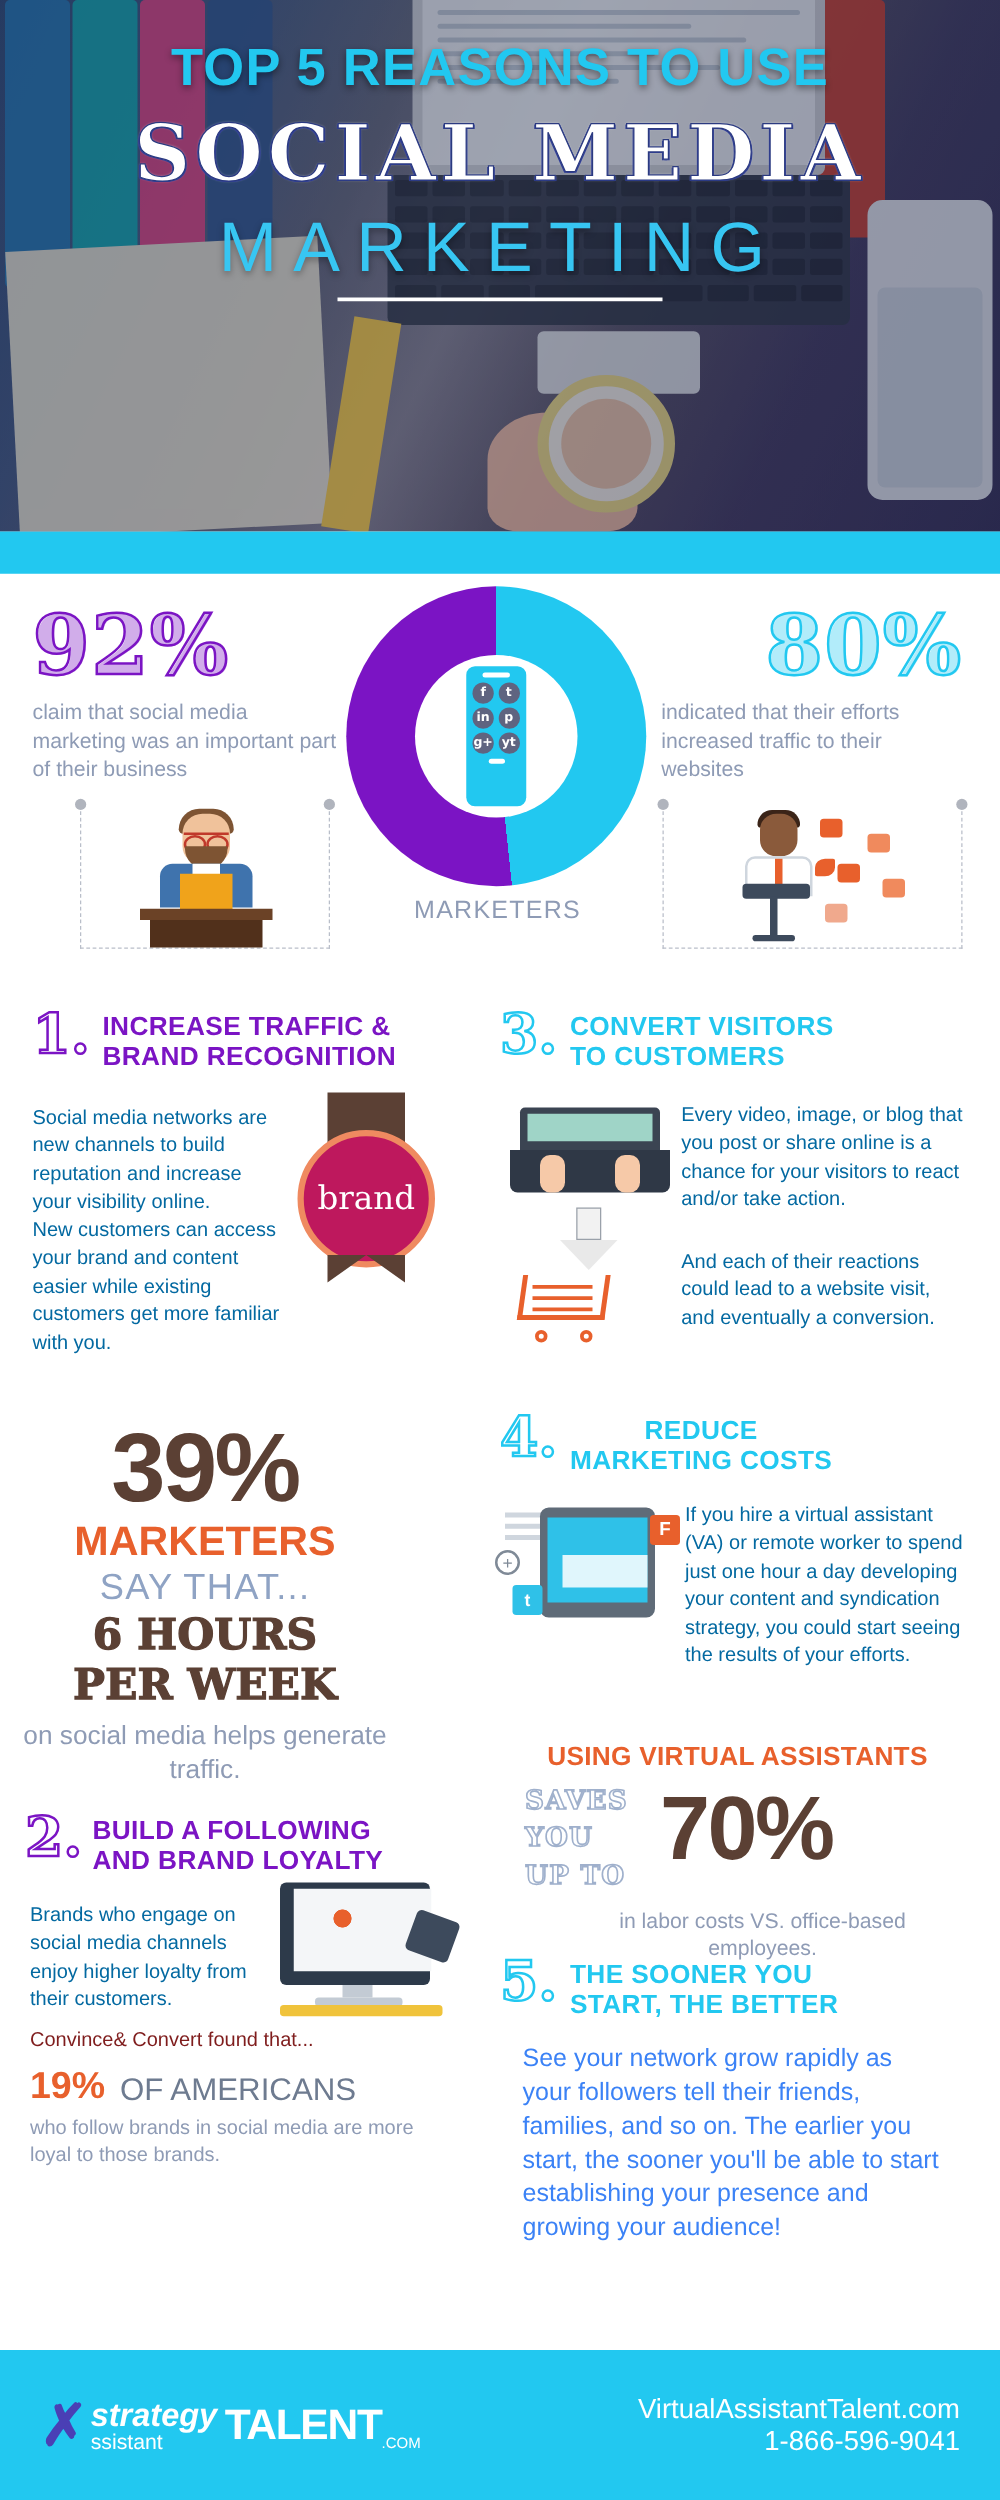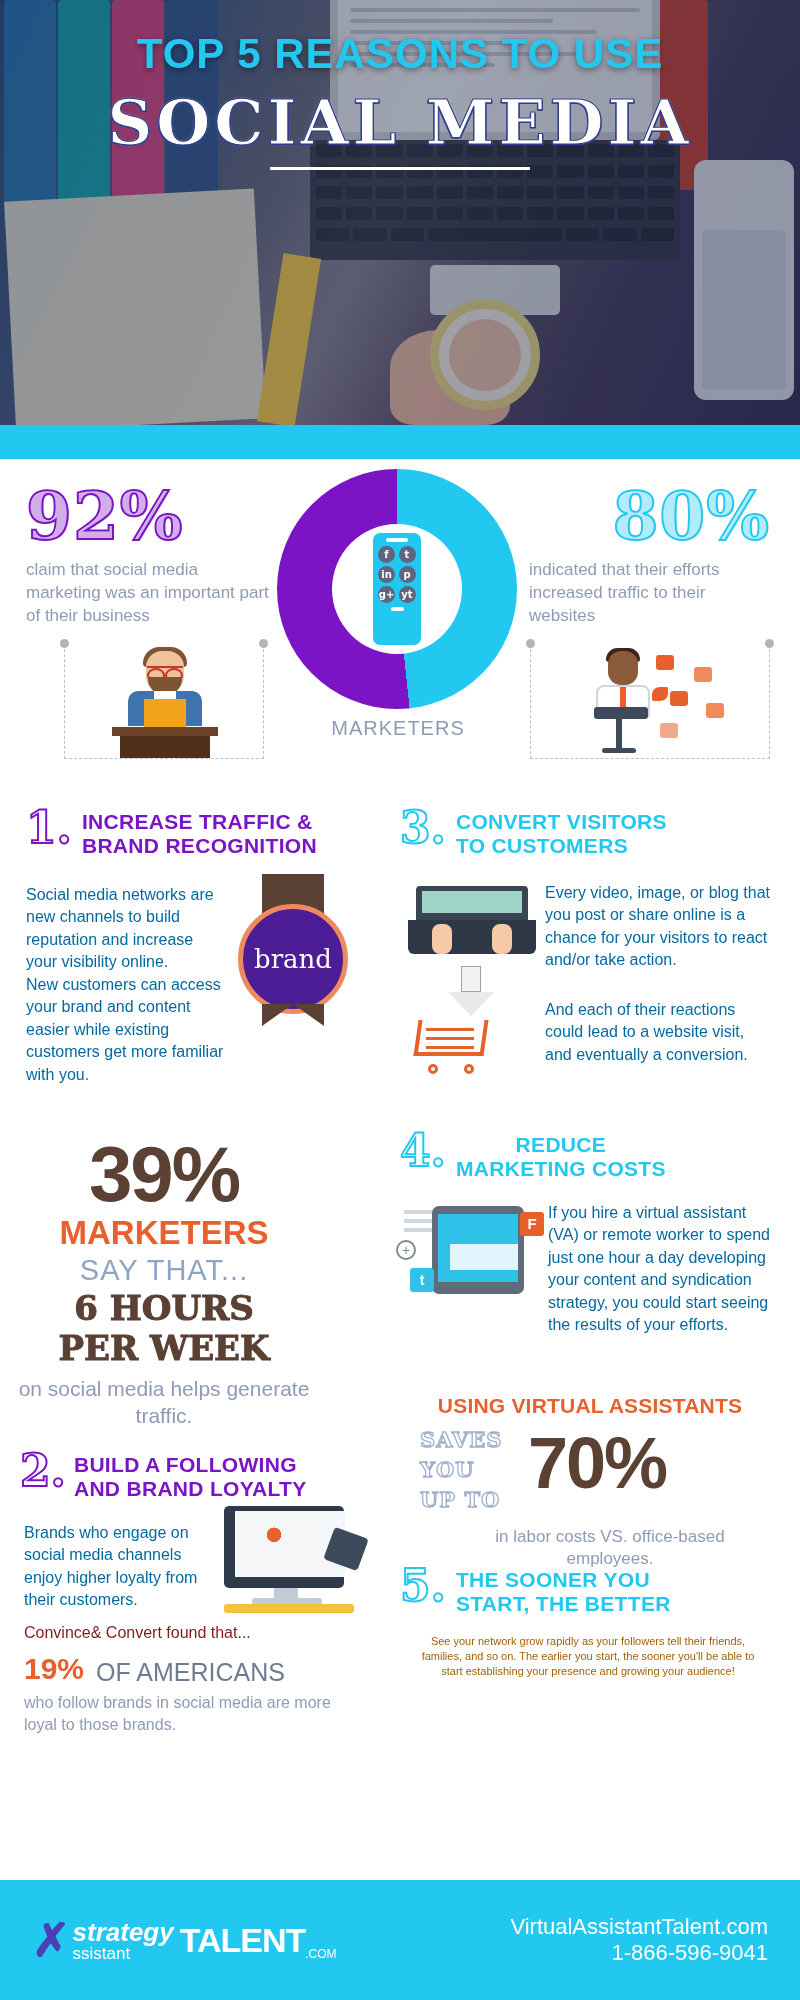--- a/index.html
+++ b/index.html
@@ -161,21 +161,21 @@
   .num.p { color:transparent; -webkit-text-stroke:2px #7b14c4; }
   .num.c { color:transparent; -webkit-text-stroke:2px #22c8f0; }
   .head-p { color:#7b14c4; font-size:21px; font-weight:bold; letter-spacing:.3px; line-height:1.15;}
   .head-c { color:#22c8f0; font-size:21px; font-weight:bold; letter-spacing:.3px; line-height:1.15;}
   .body-txt { font-size:16px; line-height:1.4; color:#0369a1; }
 
   .ribbon { position:absolute; width:62px; height:130px; background:#5b4034; }
   .ribbon:after{content:"";position:absolute;left:0;bottom:-22px;border-left:31px solid #5b4034;border-right:31px solid #5b4034;border-bottom:22px solid transparent;}
   .ribbon .badge{
     position:absolute;left:-24px;top:30px;width:110px;height:110px;border-radius:50%;
-    background:#4c1d95;border:5px solid #ef8a60;color:#fff;font-family:"DejaVu Serif",serif;
+    background:#be185d;border:5px solid #ef8a60;color:#fff;font-family:"DejaVu Serif",serif;
     font-size:26px; text-align:center; line-height:100px;
   }
 
   
   .lapt { position:absolute; width:128px; height:74px;}
   .lapt .scr{position:absolute;left:8px;top:0;width:112px;height:34px;background:#3b4452;border-radius:4px 4px 0 0;}
   .lapt .scr i{position:absolute;left:6px;top:5px;right:6px;height:22px;background:#9fd4c7;}
   .lapt .kb{position:absolute;left:0;top:34px;width:128px;height:34px;background:#2f3846;border-radius:0 0 6px 6px;}
   .lapt .hl,.lapt .hr{position:absolute;top:38px;width:20px;height:30px;background:#f6c9a8;border-radius:8px;}
   .lapt .hl{left:24px;} .lapt .hr{right:24px;}
@@ -220,21 +220,21 @@
   .mon .stand{position:absolute;left:56px;top:82px;width:24px;height:10px;background:#c3cbd4;}
   .mon .base{position:absolute;left:34px;top:92px;width:70px;height:7px;background:#c3cbd4;border-radius:3px;}
   .mon .lamp{position:absolute;right:-6px;top:26px;width:36px;height:34px;background:#3d4a5c;border-radius:4px;transform:rotate(20deg);}
   .mon .pencil2{position:absolute;left:6px;top:98px;width:130px;height:9px;background:#f0c33b;border-radius:3px;}
 
   .convince { position:absolute; color:#7f1d1d; font-size:16px; }
   .n53 { position:absolute; font-size:30px; font-weight:bold; color:#e8602c;}
   .amer { position:absolute; font-size:25px; color:#6e7b90; font-weight:300;}
   .who53 { position:absolute; font-size:16px; color:#8e9bb5; line-height:1.35;}
 
-  .sec5body { position:absolute; text-align:center; font-size:11px; color:#a16207; line-height:1.35; width:340px;}
+  .sec5body { position:absolute; text-align:left; font-size:20px; color:#3b82f6; line-height:1.35; width:340px;}
 
   
   .footer { position:absolute; left:0; bottom:0; width:800px; height:120px; background:#22c8f0;
             display:flex; align-items:center; justify-content:space-between; padding:0 32px;}
   .logo { display:flex; align-items:center; color:#fff; }
   .logo .x { font-size:46px; color:#4a3fb5; font-weight:bold; font-family:"DejaVu Serif",serif; margin-right:2px;}
   .logo .vt { line-height:1; }
   .logo .v1 { font-size:26px; color:#fff; font-weight:bold; font-style:italic;}
   .logo .v2 { font-size:17px; color:#fff; }
   .logo .tal { font-size:34px; color:#fff; font-weight:bold; letter-spacing:-1px; margin-left:6px;}
@@ -340,20 +340,21 @@
           <div class="cup-in"></div>
         </div>
       <div class="phone-r">
           <div class="pk"></div>
         </div>
     </div>
     <div class="hero-overlay"></div>
     <div class="hero-text">
       <div class="t-top">TOP 5 REASONS TO USE</div>
       <div class="t-social">SOCIAL MEDIA</div>
+      <div class="t-mkt">MARKETING</div>
       <div class="t-rule"></div>
     </div>
   </div>
   <div class="cyan-bar"></div>
 
   <div class="stats">
     <div class="pct pct-92">92%</div>
     <div class="pct-cap cap-92">claim that social media marketing was an important part of their business</div>
     <div class="pct pct-80">80%</div>
     <div class="pct-cap cap-80">indicated that their efforts increased traffic to their websites</div>

